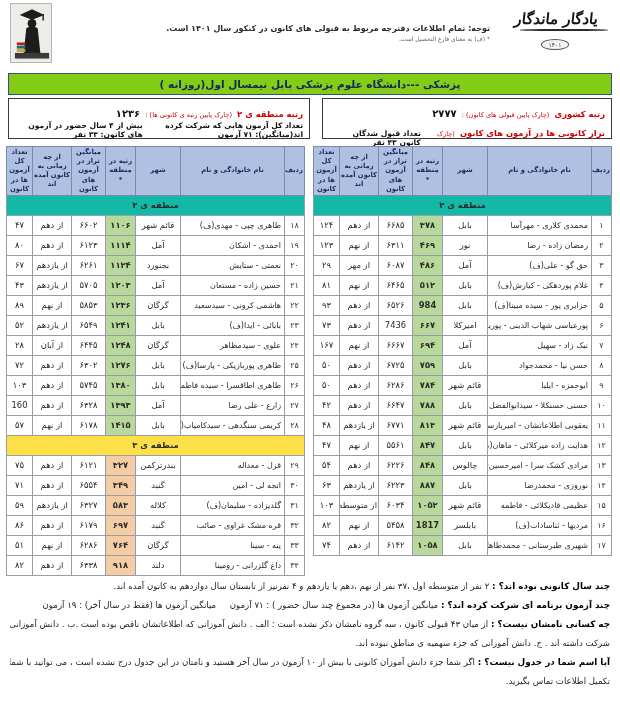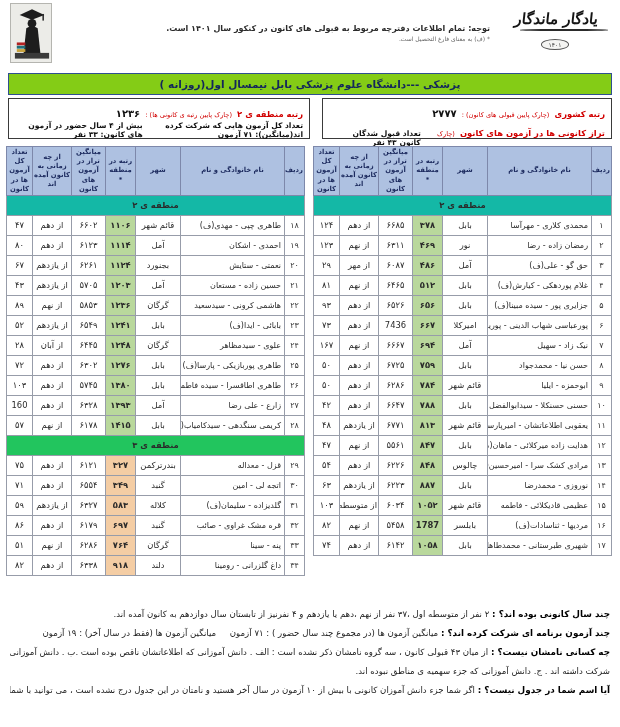--- a/index.html
+++ b/index.html
@@ -36,29 +36,29 @@
   .tables{position:absolute;top:146px;left:8px;right:8px;display:flex;justify-content:space-between;gap:8px;align-items:flex-start;}
   table.results{border-collapse:collapse;table-layout:fixed;width:298px;border:1.5px solid #44485a;background:#fff;}
   table.results th{background:#aec1e1;border:1px solid #7d88aa;color:#1c2a5e;font-size:6.8px;font-weight:bold;
     height:38px;padding:1px;line-height:1.35;vertical-align:middle;}
   table.results td{border:1px solid #979ca9;height:19px;text-align:center;font-size:8.4px;color:#2a2a2a;
     padding:0 1px;overflow:hidden;white-space:nowrap;}
   table.results td.c1{text-align:right;padding-right:3px;font-size:8px;}
   table.results td.c0{font-size:8px;color:#333;}
   td.band{height:14px;font-size:9.5px;font-weight:bold;color:#992d00;text-align:center;}
   td.band.r2{background:#14b8a6;}
-  td.band.r3{background:#22c55e;margin-left:24px;}
+  td.band.r3{background:#fde047;margin-left:24px;}
   td.rank{font-weight:bold;color:#20321c;}
   td.rank.r2{background:#b9d89c;}
   td.rank.r3{background:#f4cda4;}
   col.w0{width:20px;}col.w1{width:104px;}col.w2{width:45px;}col.w3{width:30px;}
   col.w4{width:34px;}col.w5{width:39px;}col.w6{width:26px;}
 
   
-  .footer{position:absolute;top:577px;right:10px;left:10px;font-size:8.6px;color:#1c1c1c;text-align:right;margin-top:28px;}
+  .footer{position:absolute;top:577px;right:10px;left:10px;font-size:8.6px;color:#1c1c1c;text-align:right;}
   .f-line{height:19px;line-height:19px;white-space:nowrap;overflow:hidden;}
   .f-line b{font-weight:bold;font-size:8.8px;color:#000;}
 </style>
 </head>
 <body>
 
 <div class="page">
 
   <div class="statue">
     <svg viewBox="0 0 40 58" width="38" height="56">
@@ -180,21 +180,21 @@
             <td class="c2">بابل</td>
             <td class="c3 rank r2">۵۱۲</td>
             <td class="c4">۶۴۶۵</td>
             <td class="c5">از نهم</td>
             <td class="c6">۸۱</td>
           </tr>
           <tr>
             <td class="c0">۵</td>
             <td class="c1">جزایری پور - سیده مبینا(ف)</td>
             <td class="c2">بابل</td>
-            <td class="c3 rank r2">۶۵۶</td>
+            <td class="c3 rank r2">984</td>
             <td class="c4">۶۵۲۶</td>
             <td class="c5">از دهم</td>
             <td class="c6">۹۳</td>
           </tr>
           <tr>
             <td class="c0">۶</td>
             <td class="c1">پورعباسی شهاب الدینی - پوریا(ف)</td>
             <td class="c2">امیرکلا</td>
             <td class="c3 rank r2">۶۶۷</td>
             <td class="c4">7436</td>
@@ -279,21 +279,21 @@
             <td class="c2">قائم شهر</td>
             <td class="c3 rank r2">۱۰۵۲</td>
             <td class="c4">۶۰۳۴</td>
             <td class="c5">از متوسطه اول</td>
             <td class="c6">۱۰۳</td>
           </tr>
           <tr>
             <td class="c0">۱۶</td>
             <td class="c1">مردیها - ثناسادات(ف)</td>
             <td class="c2">بابلسر</td>
-            <td class="c3 rank r2">1787</td>
+            <td class="c3 rank r2">1817</td>
             <td class="c4">۵۴۵۸</td>
             <td class="c5">از نهم</td>
             <td class="c6">۸۲</td>
           </tr>
           <tr>
             <td class="c0">۱۷</td>
             <td class="c1">شهیری طبرستانی - محمدطاها</td>
             <td class="c2">بابل</td>
             <td class="c3 rank r2">۱۰۵۸</td>
             <td class="c4">۶۱۴۲</td>
@@ -488,15 +488,16 @@
     </table>
 
   </div>
 
   <div class="footer">
     <div class="f-line"><b>چند سال کانونی بوده اند؟ :</b> <span>۲ نفر از متوسطه اول ،۳۷ نفر از نهم ،دهم یا یازدهم و ۴ نفرنیز از تابستان سال دوازدهم به کانون آمده اند.</span></div>
     <div class="f-line"><b>چند آزمون برنامه ای شرکت کرده اند؟ :</b> <span>میانگین آزمون ها (در مجموع چند سال حضور ) : ۷۱ آزمون&nbsp;&nbsp;&nbsp;&nbsp;&nbsp;میانگین آزمون ها (فقط در سال آخر) : ۱۹ آزمون</span></div>
     <div class="f-line"><b>چه کسانی نامشان نیست؟ :</b> <span>از میان ۴۳ قبولی کانون ، سه گروه نامشان ذکر نشده است : الف . دانش آموزانی که اطلاعاتشان ناقص بوده است .ب . دانش آموزانی که در کمتر از ۱۰ آزمون برنامه ای کانون</span></div>
     <div class="f-line"><b></b> <span>شرکت داشته اند . ج. دانش آموزانی که جزء سهمیه ی مناطق نبوده اند.</span></div>
     <div class="f-line"><b>آیا اسم شما در جدول نیست؟ :</b> <span>اگر شما جزء دانش آموزان کانونی با بیش از ۱۰ آزمون در سال آخر هستید و نامتان در این جدول درج نشده است ، می توانید با شماره ۰۲۱۸۴۵۱ داخلی ۳۲۰۷ واحد</span></div>
+    <div class="f-line"><b></b> <span>تکمیل اطلاعات تماس بگیرید.</span></div>
   </div>
 
 </div>
 
 </body></html>

